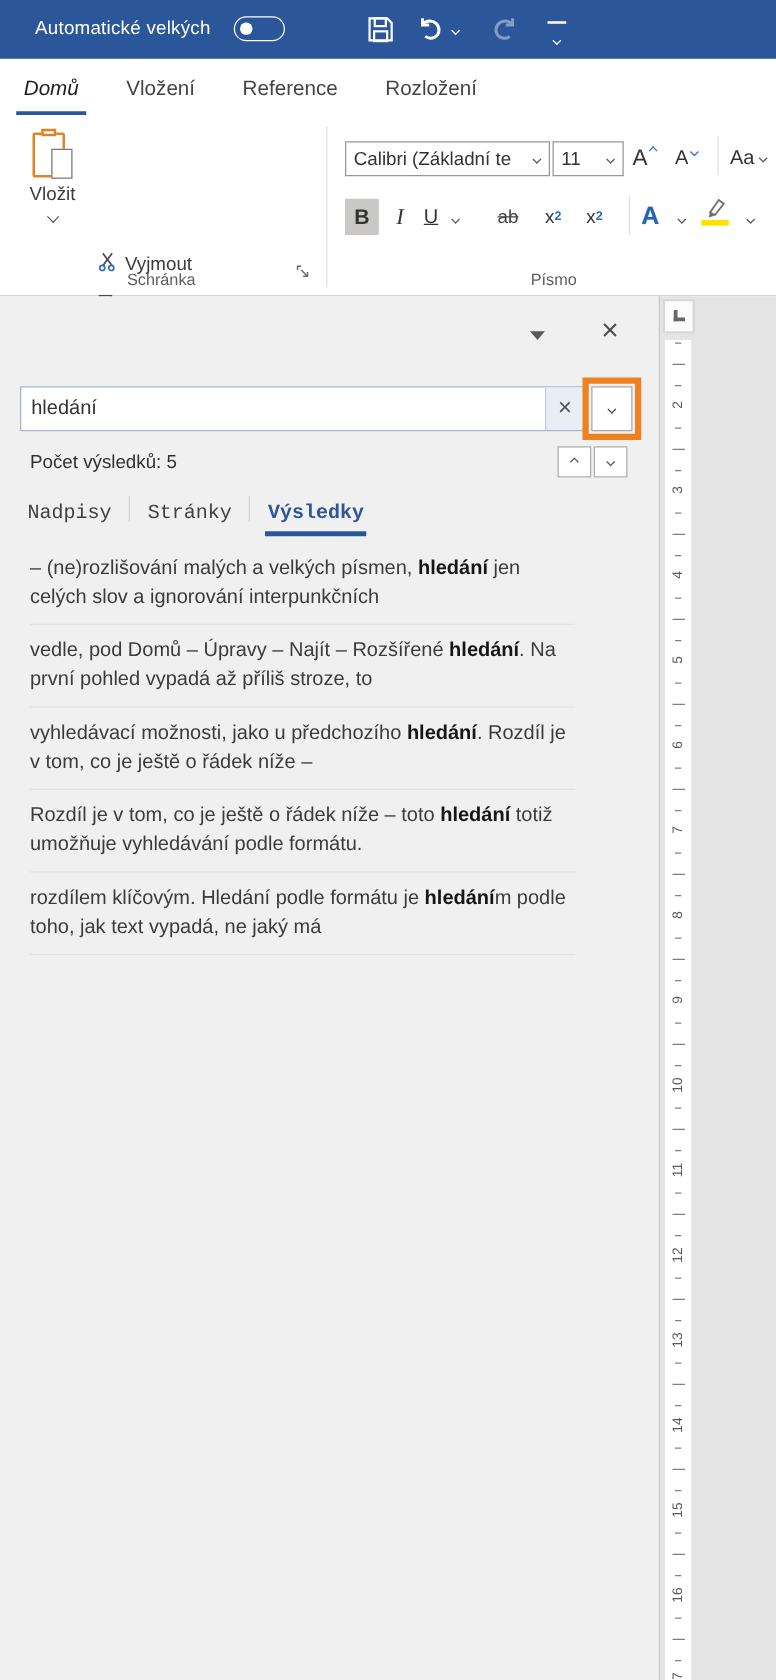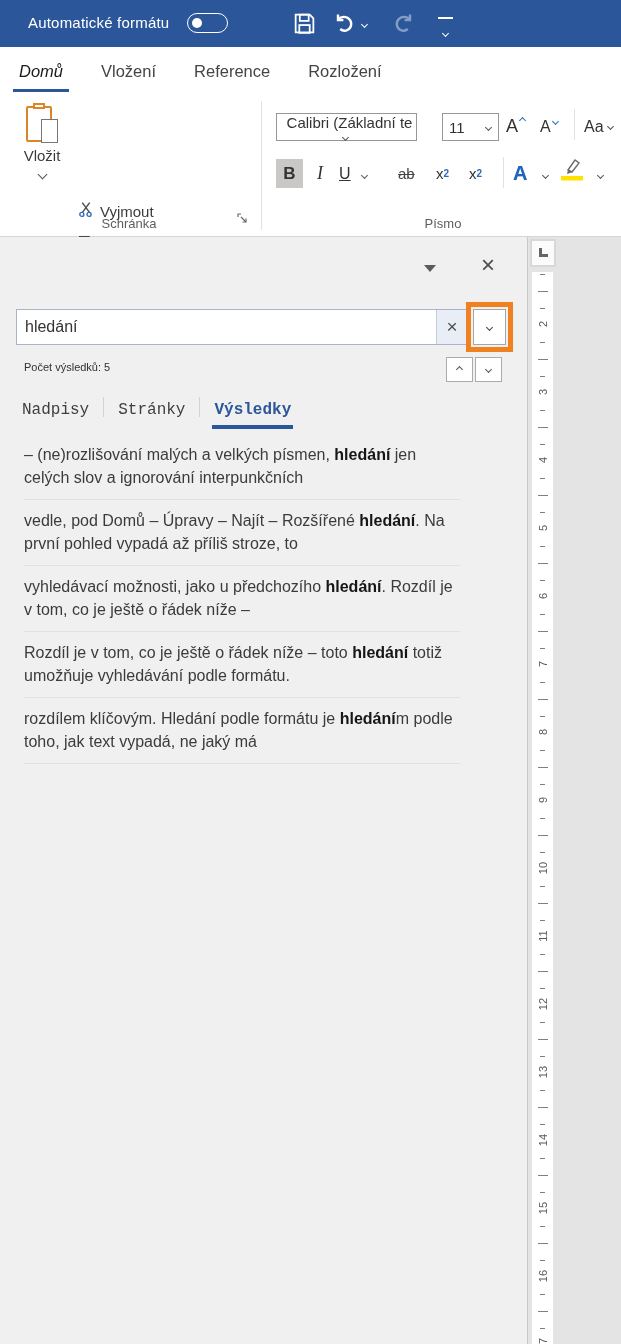--- a/index.html
+++ b/index.html
@@ -84,21 +84,21 @@
   .search-input { flex:1; border:none; outline:none; font-size:16px; color:#333;
                   padding:0 8px; font-family:"Liberation Sans", sans-serif; background:transparent; }
   .search-clear { width:31px; border:none; border-left:1px solid #c3cdde; background:#e9eef6;
                   font-size:19px; color:#4f4f4f; display:flex; align-items:center; justify-content:center; }
   .search-drop { position:absolute; left:473px; top:72px; width:33px; height:36px;
                  background:#fff; border:1px solid #a5a5a5; display:flex;
                  align-items:center; justify-content:center; color:#444; }
   .annot-box { position:absolute; left:466px; top:65px; width:47px; height:50px;
                border:5px solid #F08121; pointer-events:none; }
 
-  .results-count { position:absolute; left:24px; top:124px; font-size:11px; color:#323130; }
+  .results-count { position:absolute; left:24px; top:124px; font-size:15px; color:#323130; }
   .nav-arrow { position:absolute; top:120px; width:27px; height:25px; background:#fff;
                border:1px solid #ababab; display:flex; align-items:center; justify-content:center;
                color:#555; }
   .nav-arrow.prev { left:446px; }
   .nav-arrow.next { left:475px; }
 
   .navtabs { position:absolute; left:20px; top:160px; display:flex; align-items:flex-end;
              font-size:16px; }
   .ntab { padding:2px 2px 10px; color:#3f3f3f;font-family:Liberation Mono, monospace; }
   .ntab.active { color:#2b579a; font-weight:bold; border-bottom:4px solid #2b579a; padding-bottom:6px; }
@@ -119,21 +119,21 @@
            background:#fff; overflow:hidden; }
   .tick-q { position:absolute; left:8px; width:5px; height:1px; background:#808080; }
   .tick-h { position:absolute; left:6px; width:10px; height:1px; background:#808080; }
   .rnum { position:absolute; left:0; width:21px; text-align:center; font-size:11px;
           color:#5a5a5a; transform:rotate(-90deg); }
 </style>
 </head>
 <body>
 
 <div class="titlebar">
-  <span class="autosave-label">Automatické formátu</span>
+  <span class="autosave-label">Automatické velkých</span>
   <span class="toggle">
       <span class="toggle-knob"></span>
     </span>
 
   <span class="tb-btn" style="left:292px;">
     <svg width="25" height="25" viewBox="0 0 24 24" fill="none" stroke="#fff" stroke-width="1.7">
       <path d="M3.5 3.5 h13.5 l3.5 3.5 v13.5 h-17 z"></path>
       <rect x="7.5" y="3.5" width="8.5" height="6"></rect>
       <rect x="7" y="13.5" width="10" height="7.5"></rect>
     </svg>
@@ -213,21 +213,21 @@
   <div class="grp-label" style="left:0; width:258px;">Schránka</div>
   <span class="launcher">
     <svg width="12" height="12" viewBox="0 0 12 12" fill="none" stroke="#6a6a6a" stroke-width="1.2">
       <path d="M1 4 V1 H4"></path>
         <path d="M4 4 L9 9"></path>
         <path d="M9 5.5 V9 H5.5"></path>
     </svg>
   </span>
   <div class="v-div" style="left:261px;"></div>
 
-  <div class="combo" style="left:276px; top:18px; width:141px;flex-direction:column;">
+  <div class="combo" style="left:276px; top:18px; width:164px;">
     <span class="txt">Calibri (Základní te</span>
     <span class="chev sm"></span>
   </div>
   <div class="combo" style="left:442px; top:18px; width:57px;">
     <span class="txt">11</span>
     <span class="chev sm"></span>
   </div>
 
   <div class="fbtn" style="left:506px; top:17px; font-size:18px;">
     <span>A</span>

